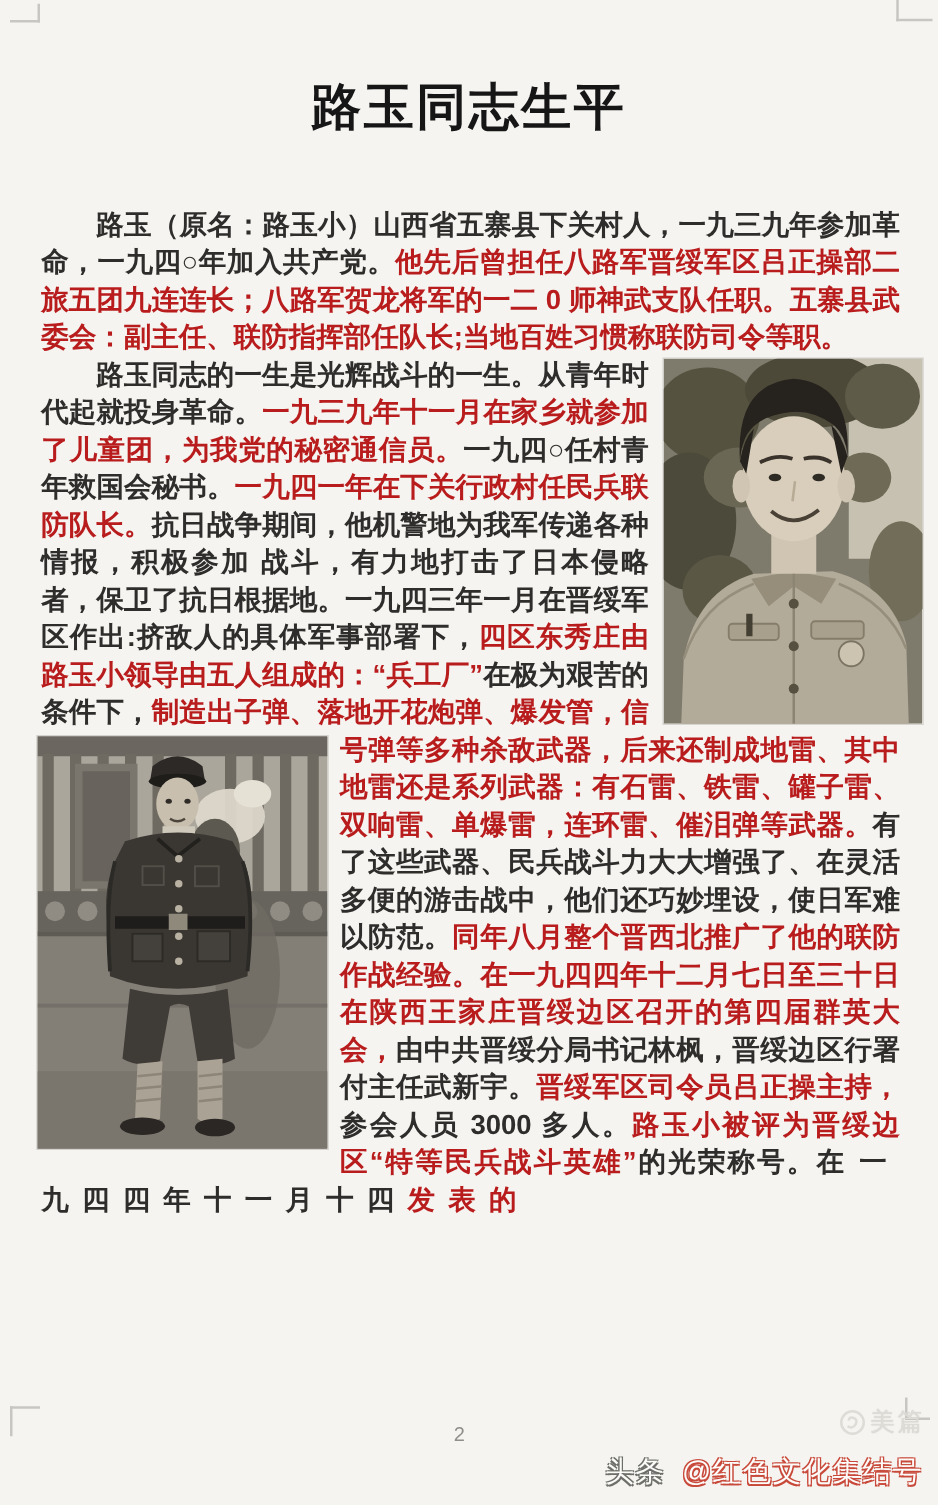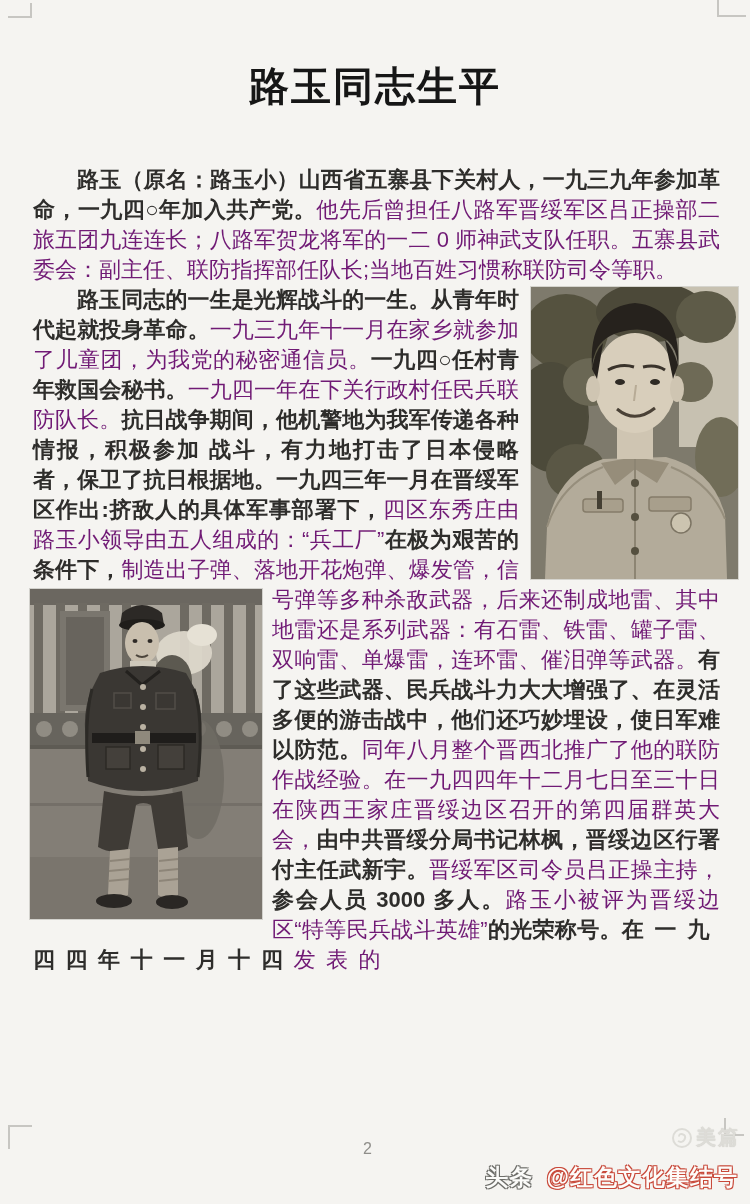--- a/index.html
+++ b/index.html
@@ -17,43 +17,43 @@
   h1.title{
     margin:62px 0 55px;text-align:center;font-size:40px;line-height:48px;
     font-weight:800;letter-spacing:2px;color:#161616;
   }
   .content{margin:0 30px 0 33px;}
   p.para{
     margin:0;text-indent:2em;font-size:22px;line-height:30px;
     text-align:justify;color:#2e2d2b;word-break:break-all;
   }
   .r{font-weight:700;}
-  .b{font-weight:400;color:#701a75;}
+  .b{font-weight:700;color:#b91c1c;}
   .sp{letter-spacing:0.48em;}
 
   .photo{display:block;}
   .photo svg{display:block;width:100%;height:100%;}
   .photo-portrait{
     float:right;width:207px;height:292px;margin:2px -18px 6px 12px;
     box-shadow:0 0 0 1px rgba(120,115,105,.25);
   }
   .photo-standing{
     float:left;width:232px;height:330px;margin:4px 10px 6px -3px;
     box-shadow:0 0 0 1px rgba(110,108,100,.25);
   }
 
   .page-number{position:absolute;left:363px;top:1140px;font-size:16px;color:#8f8e8a;}
 
   .wm-meipian{
     position:absolute;right:10px;top:1124px;display:flex;align-items:center;gap:3px;
-    color:#dddcd7;font-weight:700;font-size:20px;letter-spacing:2px;
+    color:#dddcd7;font-weight:400;font-size:20px;letter-spacing:2px;
     text-shadow:0 0 1px #c9c8c3;
     justify-content:flex-end;
   }
-  .wm-toutiao{position:absolute;right:12px;top:1162px;font-size:23px;font-weight:700;letter-spacing:1px;white-space:nowrap;}
+  .wm-toutiao{position:absolute;right:12px;top:1162px;font-size:23px;font-weight:400;letter-spacing:1px;white-space:nowrap;}
   .tt-dark{
     color:#fbfbf9;
     text-shadow:-1px -1px 0 #6e6e6a,1px -1px 0 #6e6e6a,-1px 1px 0 #6e6e6a,1px 1px 0 #6e6e6a;
   }
   .tt-red{
     color:#fdfcfa;margin-left:6px;
     text-shadow:-1px -1px 0 #c8493a,1px -1px 0 #c8493a,-1px 1px 0 #c8493a,1px 1px 0 #c8493a;
   }
 </style>
 </head>

